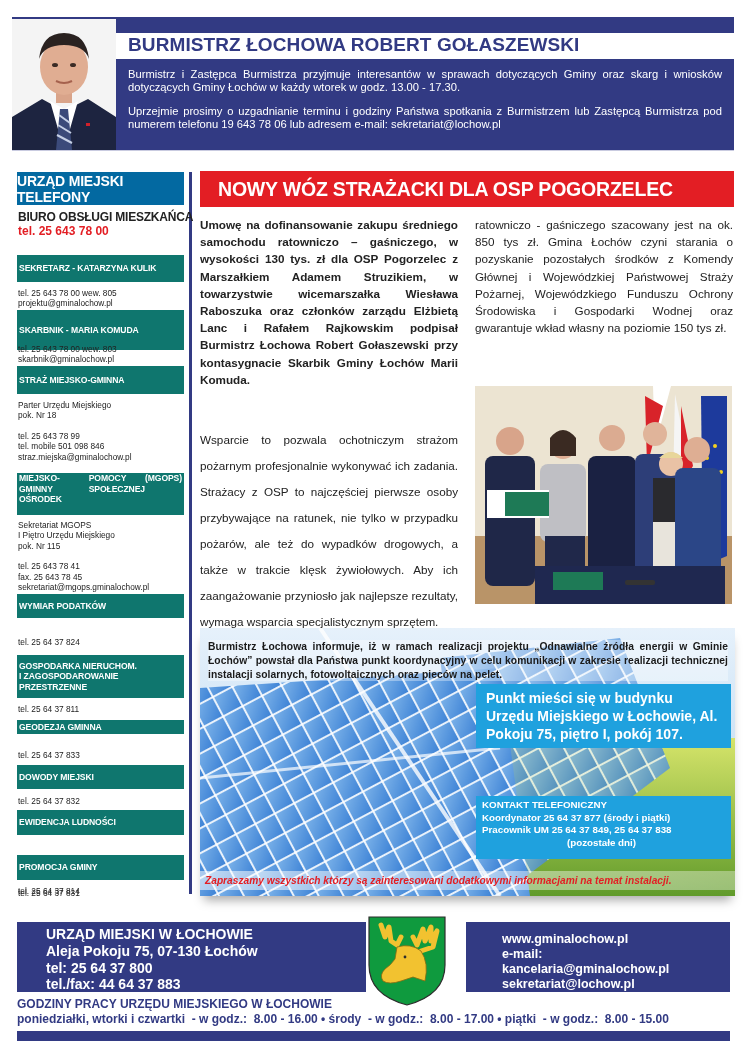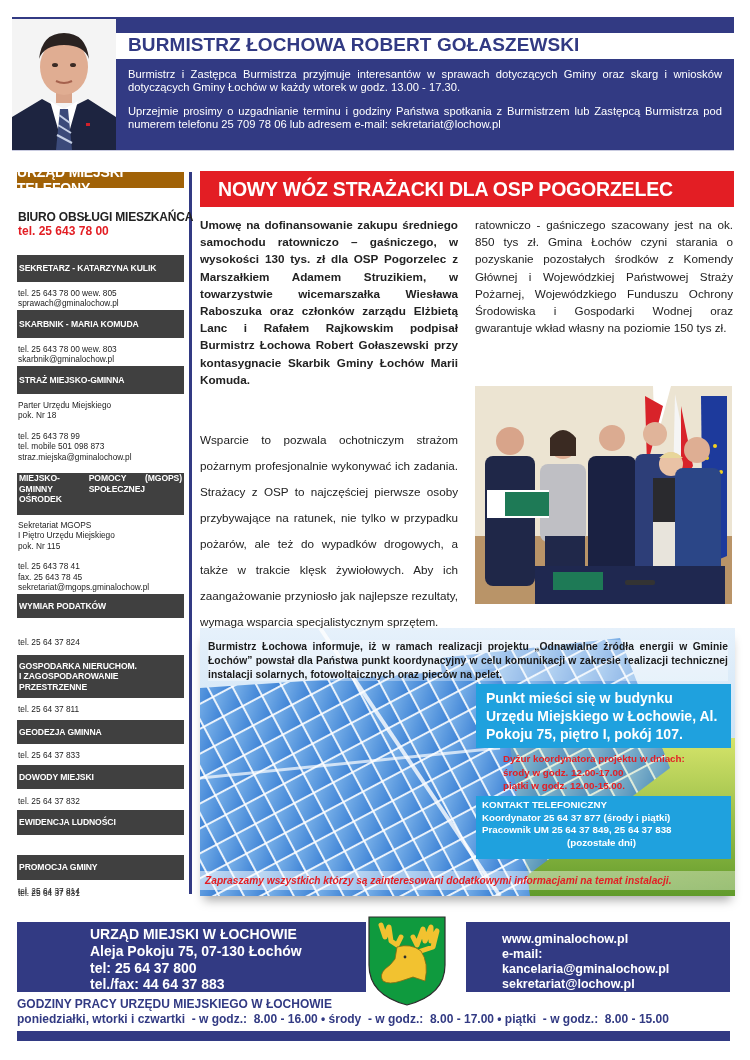--- a/index.html
+++ b/index.html
@@ -9,25 +9,25 @@
   
   .hdr-bar-top { position: absolute; left: 12px; top: 17px; width: 722px; height: 16px; background: #323a83; }
   .hdr-title { position: absolute; left: 128px; top: 34px; font-size: 19px; font-weight: bold; color: #323a83; letter-spacing: 0.1px; white-space: nowrap; }
   .hdr-body { position: absolute; left: 12px; top: 59px; width: 722px; height: 91px; background: #323a83; }
   .hdr-bottom-line { position: absolute; left: 12px; top: 150px; width: 722px; height: 1px; background: #c9cbe0; }
   .hdr-text { position: absolute; left: 128px; top: 68px; width: 594px; color: #fff; font-size: 11.2px; line-height: 12.5px; text-align: justify; }
   .hdr-text p + p { margin-top: 12px; }
   .portrait { position: absolute; left: 12px; top: 19px; width: 104px; height: 131px; overflow: hidden; background: #f3f3f3; }
 
   
-  .sb-title { position: absolute; left: 17px; top: 172px; width: 167px; height: 16px; background: #a16207; color: #fff; font-family: "Liberation Sans", sans-serif; font-weight: bold; font-size: 14px; display: flex; align-items: center; justify-content: center; letter-spacing: -0.2px; }
+  .sb-title { position: absolute; left: 17px; top: 172px; width: 167px; height: 33px; background: #0369a1; color: #fff; font-family: "Liberation Sans", sans-serif; font-weight: bold; font-size: 14px; display: flex; align-items: center; justify-content: center; letter-spacing: -0.2px; }
   .sb-vline { position: absolute; left: 189px; top: 172px; width: 3px; height: 722px; background: #323a83; }
   .sb-biuro { position: absolute; left: 18px; top: 210px; font-size: 12px; font-weight: bold; color: #222; letter-spacing: -0.2px; }
   .sb-biuro-tel { position: absolute; left: 18px; top: 224px; font-size: 12px; font-weight: bold; color: #e31e24; }
-  .sb-sec { position: absolute; left: 17px; width: 167px; background: #404040; color: #fff; font-size: 8.6px; font-weight: bold; padding: 0 2px; display: flex; align-items: center; line-height: 10.5px; letter-spacing: -0.1px; }
+  .sb-sec { position: absolute; left: 17px; width: 167px; background: #0f766e; color: #fff; font-size: 8.6px; font-weight: bold; padding: 0 2px; display: flex; align-items: center; line-height: 10.5px; letter-spacing: -0.1px; }
   .sb-info { position: absolute; left: 18px; width: 167px; font-size: 8.3px; line-height: 10.4px; color: #222; }
 
   
   .art-title { position: absolute; left: 200px; top: 171px; width: 534px; height: 36px; background: #e31e24; color: #fff; font-size: 19.5px; font-weight: bold; padding-left: 18px; display: flex; align-items: center; letter-spacing: -0.2px; }
   .art-col1-bold { position: absolute; left: 200px; top: 216px; width: 258px; font-size: 11.7px; line-height: 17.2px; font-weight: bold; color: #222; text-align: justify; }
   .art-col1 { position: absolute; left: 200px; top: 427px; width: 258px; font-size: 11.7px; line-height: 26px; color: #222; text-align: justify; }
   .art-col2 { position: absolute; left: 475px; top: 216px; width: 258px; font-size: 11.7px; line-height: 17.2px; color: #222; text-align: justify; }
   .photo { position: absolute; left: 475px; top: 386px; width: 257px; height: 218px; overflow: hidden; background: #e9e2d3; }
 
   
@@ -35,39 +35,39 @@
   .solar-sky { position: absolute; inset: 0; background: linear-gradient(180deg, #e6f1fb 0%, #cfe4f6 40%, #b6d6ef 100%); }
   .solar-info { position: absolute; left: 8px; top: 12px; width: 520px; font-size: 10.3px; line-height: 13.8px; font-weight: bold; color: #1a1a1a; text-align: justify; letter-spacing: 0.05px; }
   .solar-box1 { position: absolute; left: 276px; top: 56px; width: 255px; height: 64px; background: #1fa1de; color: #fff; font-weight: bold; font-size: 14px; line-height: 18px; padding: 5px 0 0 10px; }
   .solar-dyzur { position: absolute; left: 303px; top: 124px; font-size: 9.8px; line-height: 13.5px; font-weight: bold; color: #e31e24; }
   .solar-box2 { position: absolute; left: 276px; top: 168px; width: 255px; height: 63px; background: #1fa1de; color: #fff; font-weight: bold; font-size: 9.8px; line-height: 12.5px; padding: 3px 0 0 6px; }
   .solar-box2 .c { text-align: center; padding-right: 10px; }
   .solar-invite { position: absolute; left: 0; top: 243px; width: 535px; height: 19px; background: linear-gradient(90deg, rgba(255,255,255,0.55), rgba(255,255,255,0.35)); color: #e31e24; font-weight: bold; font-style: italic; font-size: 10.2px; line-height: 19px; padding-left: 5px; white-space: nowrap; }
 
   
   .ft-left { position: absolute; left: 17px; top: 922px; width: 349px; height: 70px; background: #323a83; }
-  .ft-left-text { position: absolute; left: 46px; top: 926px; color: #fff; font-weight: bold; font-size: 14px; line-height: 16.8px; margin-left: 44px; }
+  .ft-left-text { position: absolute; left: 46px; top: 926px; color: #fff; font-weight: bold; font-size: 14px; line-height: 16.8px; }
   .ft-right { position: absolute; left: 466px; top: 922px; width: 264px; height: 70px; background: #323a83; }
   .ft-right-text { position: absolute; left: 502px; top: 932px; color: #fff; font-weight: bold; font-size: 12.5px; line-height: 15px; }
   .crest { position: absolute; left: 367px; top: 915px; width: 80px; height: 92px; }
   .ft-hours-title { position: absolute; left: 17px; top: 997px; font-size: 12px; font-weight: bold; color: #323a83; white-space: nowrap; }
   .ft-hours { position: absolute; left: 17px; top: 1012px; font-size: 12px; font-weight: bold; color: #323a83; white-space: pre; }
   .ft-bar { position: absolute; left: 17px; top: 1031px; width: 713px; height: 10px; background: #323a83; }
 </style>
 </head>
 <body>
 
 <div>
   <div class="hdr-bar-top"></div>
   <div class="hdr-title">BURMISTRZ ŁOCHOWA ROBERT GOŁASZEWSKI</div>
   <div class="hdr-body"></div>
   <div class="hdr-bottom-line"></div>
   <div class="hdr-text">
     <p>Burmistrz i Zastępca Burmistrza przyjmuje interesantów w sprawach dotyczących Gminy oraz skarg i wniosków dotyczących Gminy Łochów w każdy wtorek w godz. 13.00 - 17.30.</p>
-    <p>Uprzejmie prosimy o uzgadnianie terminu i godziny Państwa spotkania z Burmistrzem lub Zastępcą Burmistrza pod numerem telefonu 25 709 78 06 lub adresem e-mail: sekretariat@lochow.pl</p>
+    <p>Uprzejmie prosimy o uzgadnianie terminu i godziny Państwa spotkania z Burmistrzem lub Zastępcą Burmistrza pod numerem telefonu 19 643 78 06 lub adresem e-mail: sekretariat@lochow.pl</p>
   </div>
   <div class="portrait">
     <svg width="104" height="131" viewBox="0 0 104 131">
       <rect width="104" height="131" fill="#f4f4f4"></rect>
       <path d="M0 98 L30 80 L52 92 L76 80 L104 98 L104 131 L0 131Z" fill="#1d2440"></path>
       <path d="M38 82 L52 131 L66 82 L52 90Z" fill="#ffffff"></path>
       <path d="M48 90 L56 90 L60 131 L44 131Z" fill="#3b4a7a"></path>
       <path d="M47 96 L58 104 M46 106 L59 114 M45 116 L60 124" stroke="#c6d0e6" stroke-width="2"></path>
       <rect x="44" y="68" width="16" height="16" fill="#d9a48a"></rect>
       <ellipse cx="52" cy="48" rx="24" ry="28" fill="#e0ad92"></ellipse>
@@ -82,36 +82,36 @@
 
 <div>
   <div class="sb-title">URZĄD MIEJSKI TELEFONY</div>
   <div class="sb-vline"></div>
   <div class="sb-biuro">BIURO OBSŁUGI MIESZKAŃCA</div>
   <div class="sb-biuro-tel">tel. 25 643 78 00</div>
 
   <div class="sb-sec" style="top:255px;height:27px;">SEKRETARZ - KATARZYNA KULIK</div>
   <div class="sb-info" style="top:288px;">
     <div>tel. 25 643 78 00 wew. 805</div>
-    <div>sprawach@gminalochow.pl</div>
-  </div>
-
-  <div class="sb-sec" style="top:310px;height:28px;">SKARBNIK - MARIA KOMUDA</div>
+    <div>projektu@gminalochow.pl</div>
+  </div>
+
+  <div class="sb-sec" style="top:310px;height:40px;">SKARBNIK - MARIA KOMUDA</div>
   <div class="sb-info" style="top:344px;">
     <div>tel. 25 643 78 00 wew. 803</div>
     <div>skarbnik@gminalochow.pl</div>
   </div>
 
   <div class="sb-sec" style="top:366px;height:28px;">STRAŻ MIEJSKO-GMINNA</div>
   <div class="sb-info" style="top:400px;">
     <div>Parter Urzędu Miejskiego</div>
     <div>pok. Nr 18</div>
     <div style="height:10px"></div>
     <div>tel. 25 643 78 99</div>
-    <div>tel. mobile 501 098 873</div>
+    <div>tel. mobile 501 098 846</div>
     <div>straz.miejska@gminalochow.pl</div>
   </div>
 
   <div class="sb-sec" style="top:473px;height:42px;flex-direction:row;align-items:flex-start;justify-content:center;">
     <div>MIEJSKO-GMINNY OŚRODEK</div>
     <div>POMOCY SPOŁECZNEJ</div>
     <div>(MGOPS)</div>
   </div>
   <div class="sb-info" style="top:520px;">
     <div>Sekretariat MGOPS</div>
@@ -130,21 +130,21 @@
 
   <div class="sb-sec" style="top:655px;height:43px;flex-direction:column;align-items:flex-start;justify-content:center;">
     <div>GOSPODARKA NIERUCHOM.</div>
     <div>I ZAGOSPODAROWANIE</div>
     <div>PRZESTRZENNE</div>
   </div>
   <div class="sb-info" style="top:704px;">
     <div>tel. 25 64 37 811</div>
   </div>
 
-  <div class="sb-sec" style="top:720px;height:24px;">GEODEZJA GMINNA</div>
+  <div class="sb-sec" style="top:720px;height:14px;">GEODEZJA GMINNA</div>
   <div class="sb-info" style="top:750px;">
     <div>tel. 25 64 37 833</div>
   </div>
 
   <div class="sb-sec" style="top:765px;height:24px;">DOWODY MIEJSKI</div>
   <div class="sb-info" style="top:796px;">
     <div>tel. 25 64 37 832</div>
   </div>
 
   <div class="sb-sec" style="top:810px;height:25px;">EWIDENCJA LUDNOŚCI</div>
@@ -230,25 +230,20 @@
     <path d="M240 30 L420 10 L470 140 L300 268 L270 268Z" fill="url(#cells)" opacity="0.8"></path>
     <path d="M120 0 L300 268" stroke="#ffffff" stroke-width="4" opacity="0.8"></path>
     <path d="M0 150 L300 120" stroke="#ffffff" stroke-width="3" opacity="0.7"></path>
   </svg>
   <div class="solar-info" style="background:rgba(255,255,255,0.35);">Burmistrz Łochowa informuje, iż w ramach realizacji projektu „Odnawialne źródła energii w Gminie Łochów” powstał dla Państwa punkt koordynacyjny w celu komunikacji w zakresie realizacji technicznej instalacji solarnych, fotowoltaicznych oraz pieców na pelet.</div>
   <div class="solar-box1">
     <div>Punkt mieści się w budynku</div>
     <div>Urzędu Miejskiego w Łochowie, Al.</div>
     <div>Pokoju 75, piętro I, pokój 107.</div>
   </div>
-  <div class="solar-dyzur">
-    <div>Dyżur koordynatora projektu w dniach:</div>
-    <div>środy w godz. 12.00-17.00</div>
-    <div>piątki w godz. 12.00-15.00.</div>
-  </div>
   <div class="solar-box2">
     <div>KONTAKT TELEFONICZNY</div>
     <div>Koordynator 25 64 37 877 (środy i piątki)</div>
     <div>Pracownik UM 25 64 37 849, 25 64 37 838</div>
     <div class="c">(pozostałe dni)</div>
   </div>
   <div class="solar-invite">Zapraszamy wszystkich którzy są zainteresowani dodatkowymi informacjami na temat instalacji.</div>
 </div>
 
 <div>

